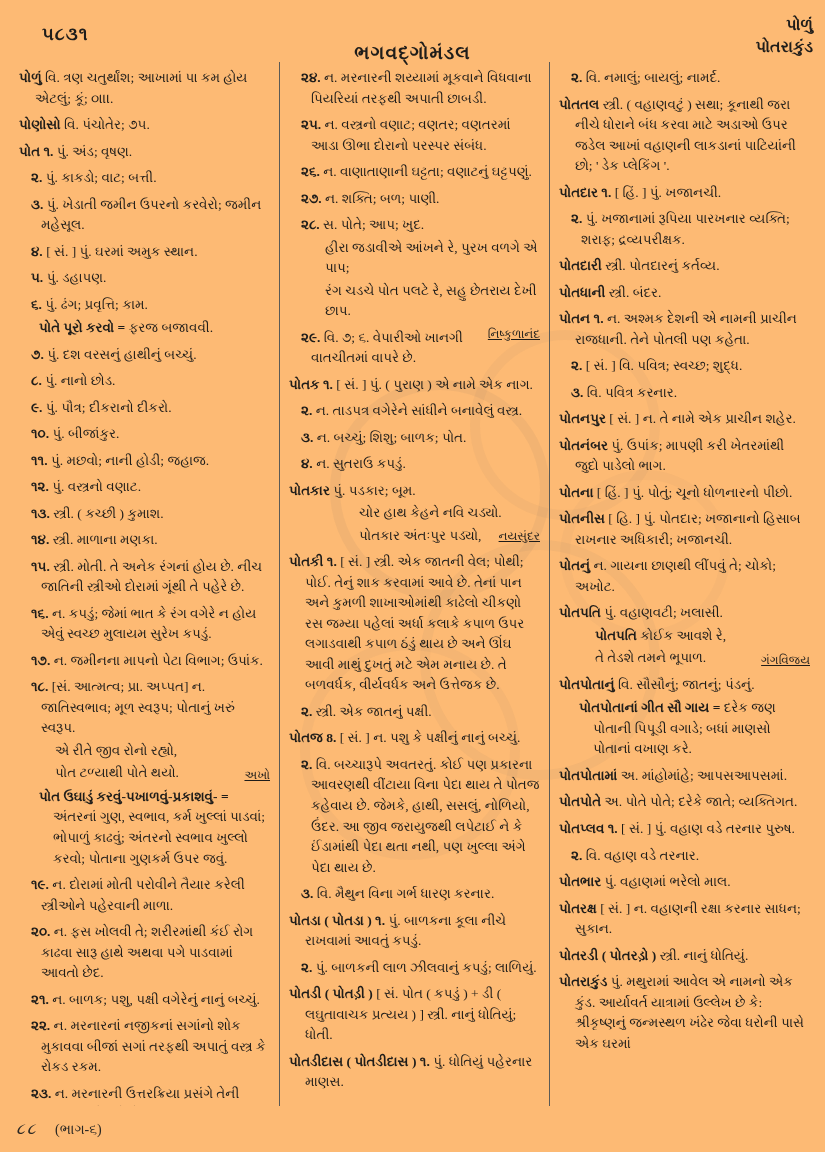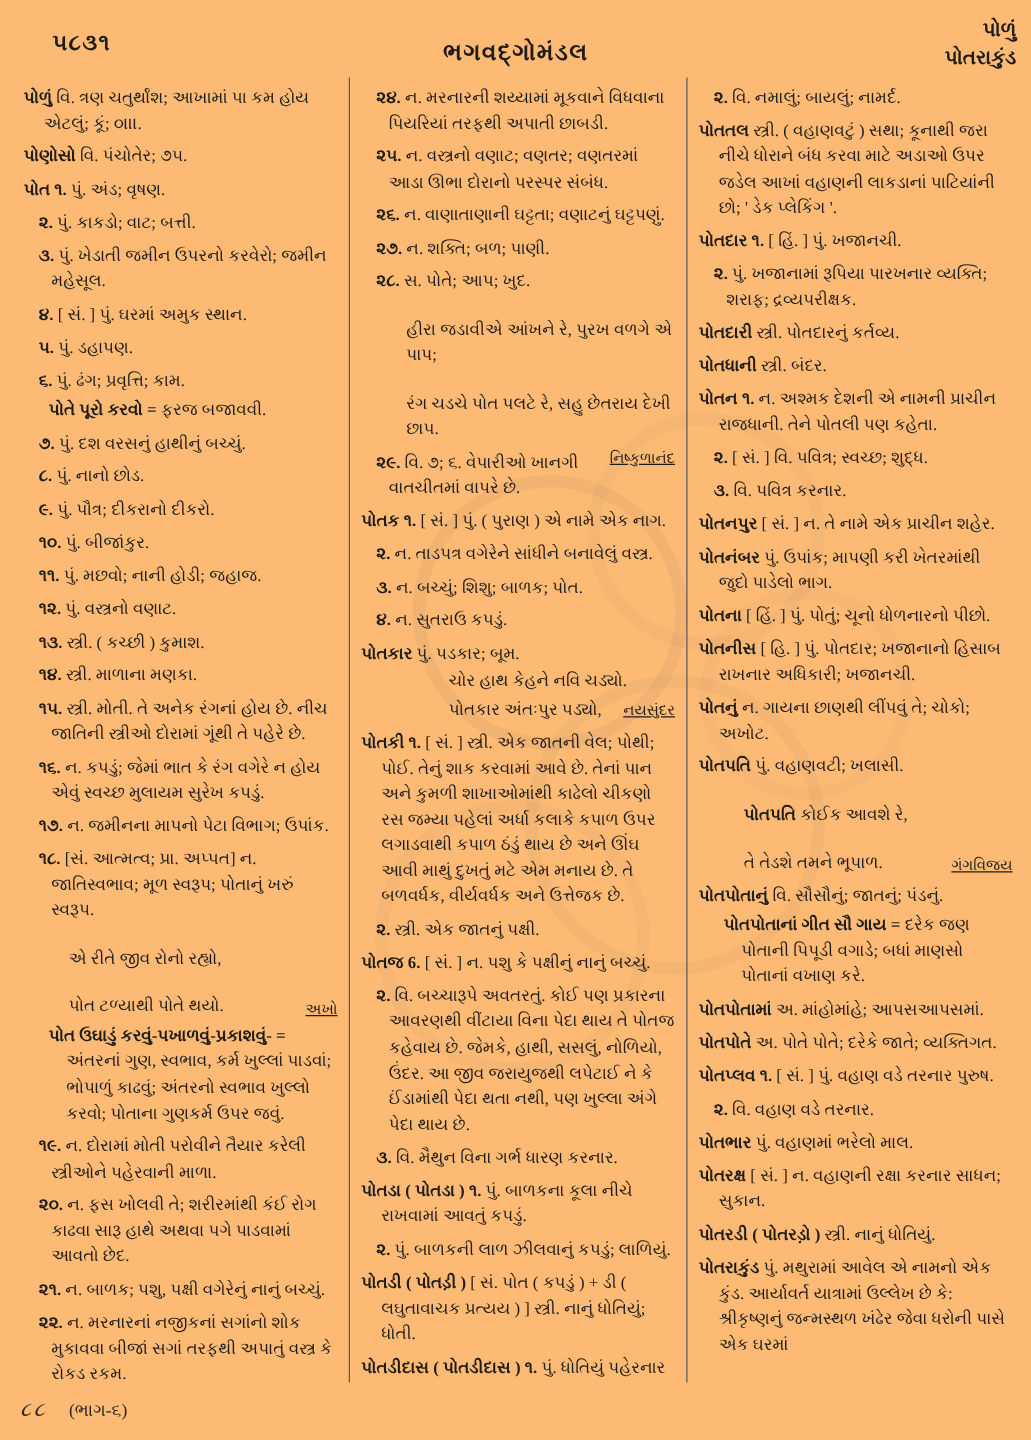--- a/index.html
+++ b/index.html
@@ -18,21 +18,21 @@
   }
   
   .header{
     position:absolute;top:14px;left:0;right:0;height:56px;
   }
   .page-number{
     position:absolute;left:42px;top:10px;
     font-weight:bold;font-size:18px;letter-spacing:1px;
   }
   .page-title{
-    position:absolute;left:0;right:0;top:18px;
+    position:absolute;left:0;right:0;top:28px;
     text-align:center;font-weight:bold;font-size:19px;letter-spacing:1px;
   }
   .running-head{
     position:absolute;right:12px;top:0;
     text-align:right;font-weight:bold;font-size:16px;line-height:1.35;
   }
   
   .columns{
     position:absolute;top:62px;left:10px;right:6px;bottom:46px;
     display:flex;
@@ -42,21 +42,21 @@
     padding:0 9px 0 9px;
     font-size:13.5px;
     line-height:1.52;
     overflow:hidden;
   }
   .col.divided{border-left:1.5px solid #5a5a56;}
   .col p{margin:0;}
   .col p.entry{margin-top:6px;padding-left:16px;text-indent:-16px;}
   .col p.sense{margin-top:6px;padding-left:22px;text-indent:-10px;}
   .col p.idiom{margin-top:3px;padding-left:34px;text-indent:-14px;}
-  .col p.verse{margin-top:18px;padding-left:36px;}
+  .col p.verse{margin-top:2px;padding-left:36px;}
   .col p.verse2{margin-top:2px;padding-left:70px;}
   .col p.attr-line{margin-top:0;text-align:right;}
   .col b{font-weight:bold;}
   .attr{float:right;font-size:12px;margin-left:6px;position:relative;top:3px;text-decoration:underline;}
   
   .footer{
     position:absolute;left:16px;bottom:14px;
     font-size:14px;color:#2a2824;
   }
   .footer .part-num{font-style:italic;letter-spacing:2px;margin-right:14px;font-size:16px;}
@@ -140,21 +140,21 @@
         <p class="sense"><b>૨૯. </b>વિ. ૭; ૬. વેપારીઓ ખાનગી વાતચીતમાં વાપરે છે.</p>
         <p class="entry"><b>પોતક ૧. </b>[ સં. ] પું. ( પુરાણ ) એ નામે એક નાગ.</p>
         <p class="sense"><b>૨. </b>ન. તાડપત્ર વગેરેને સાંધીને બનાવેલું વસ્ત્ર.</p>
         <p class="sense"><b>૩. </b>ન. બચ્ચું; શિશુ; બાળક; પોત.</p>
         <p class="sense"><b>૪. </b>ન. સુતરાઉ કપડું.</p>
         <p class="entry"><b>પોતકાર </b>પું. પડકાર; બૂમ.</p>
         <p class="verse2">ચોર હાથ કેહને નવિ ચડ્યો.<span class="attr">નયસુંદર</span></p>
         <p class="verse2">પોતકાર અંતઃપુર પડ્યો,</p>
         <p class="entry"><b>પોતકી ૧. </b>[ સં. ] સ્ત્રી. એક જાતની વેલ; પોથી; પોઈ. તેનું શાક કરવામાં આવે છે. તેનાં પાન અને કુમળી શાખાઓમાંથી કાઢેલો ચીકણો રસ જમ્યા પહેલાં અર્ધા કલાકે કપાળ ઉપર લગાડવાથી કપાળ ઠંડું થાય છે અને ઊંઘ આવી માથું દુખતું મટે એમ મનાય છે. તે બળવર્ધક, વીર્યવર્ધક અને ઉત્તેજક છે.</p>
         <p class="sense"><b>૨. </b>સ્ત્રી. એક જાતનું પક્ષી.</p>
-        <p class="entry"><b>પોતજ 6. </b>[ સં. ] ન. પશુ કે પક્ષીનું નાનું બચ્ચું.</p>
+        <p class="entry"><b>પોતજ 8. </b>[ સં. ] ન. પશુ કે પક્ષીનું નાનું બચ્ચું.</p>
         <p class="sense"><b>૨. </b>વિ. બચ્ચારૂપે અવતરતું. કોઈ પણ પ્રકારના આવરણથી વીંટાયા વિના પેદા થાય તે પોતજ કહેવાય છે. જેમકે, હાથી, સસલું, નોળિયો, ઉંદર. આ જીવ જરાયુજથી લપેટાઈ ને કે ઈંડામાંથી પેદા થતા નથી, પણ ખુલ્લા અંગે પેદા થાય છે.</p>
         <p class="sense"><b>૩. </b>વિ. મૈથુન વિના ગર્ભ ધારણ કરનાર.</p>
         <p class="entry"><b>પોતડા ( પોતડા ) ૧. </b>પું. બાળકના કૂલા નીચે રાખવામાં આવતું કપડું.</p>
         <p class="sense"><b>૨. </b>પું. બાળકની લાળ ઝીલવાનું કપડું; લાળિયું.</p>
         <p class="entry"><b>પોતડી ( પોતડ઼ી ) </b>[ સં. પોત ( કપડું ) + ડી ( લઘુતાવાચક પ્રત્યય ) ] સ્ત્રી. નાનું ધોતિયું; ધોતી.</p>
         <p class="entry"><b>પોતડીદાસ ( પોતડીદાસ ) ૧. </b>પું. ધોતિયું પહેરનાર માણસ.</p>
       </div>
     <div class="col divided">
         <p class="sense"><b>૨. </b>વિ. નમાલું; બાયલું; નામર્દ.</p>
         <p class="entry"><b>પોતતલ </b>સ્ત્રી. ( વહાણવટું ) સથા; કૂનાથી જરા નીચે ધોરાને બંધ કરવા માટે અડાઓ ઉપર જડેલ આખાં વહાણની લાકડાનાં પાટિયાંની છો; ' ડેક પ્લેકિંગ '.</p>

